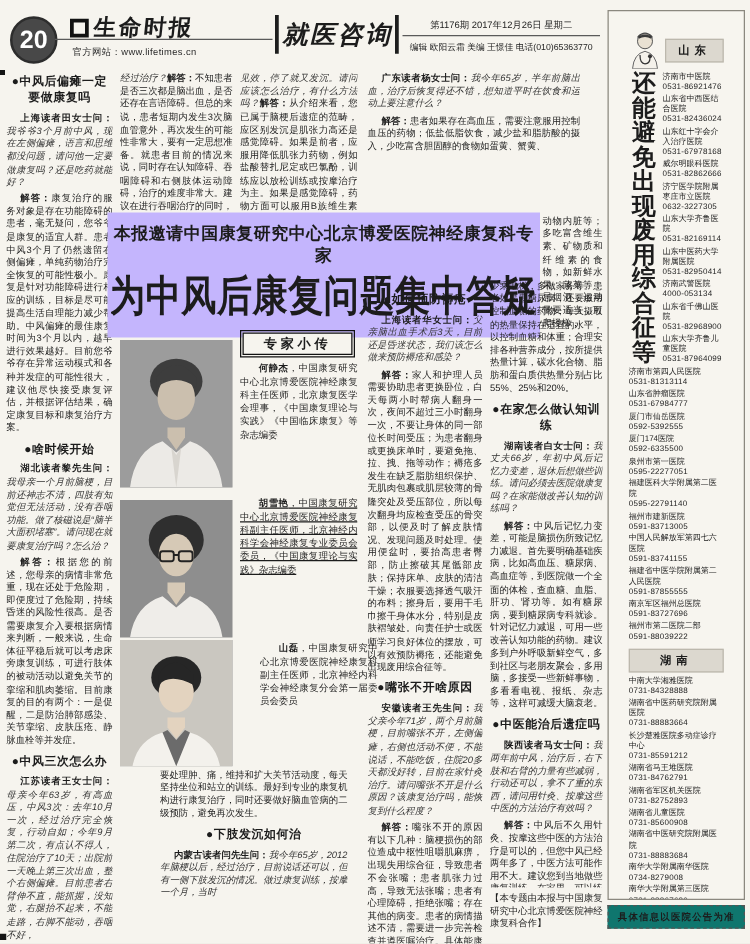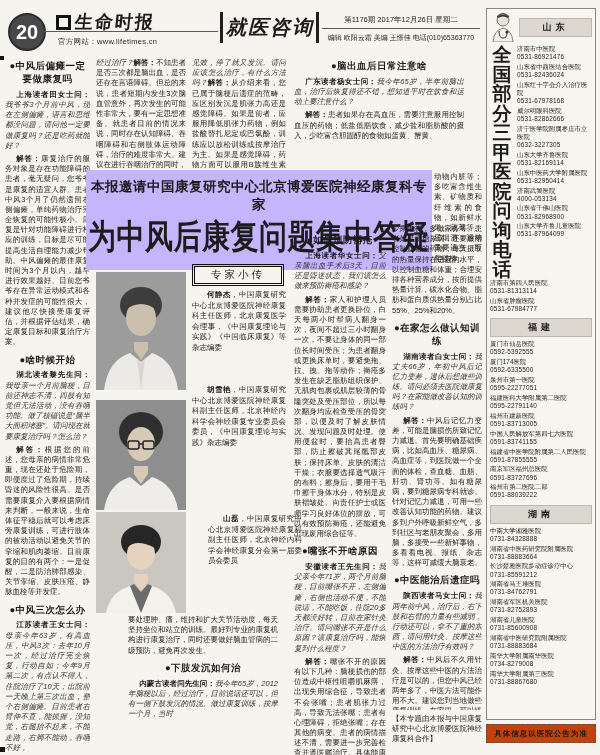--- a/index.html
+++ b/index.html
@@ -36,42 +36,42 @@
   
   #headline{left:86px;top:170px;width:346px;height:100px;background:#c4b5fd;text-align:center;}
   #kicker{font-size:13.5px;font-weight:bold;margin-top:8px;letter-spacing:.5px;}
   #main-title{font-size:28px;font-weight:900;margin-top:5px;line-height:1.05;
               transform:scaleY(1.2);transform-origin:top;letter-spacing:.5px;
               font-family:"Liberation Sans","DejaVu Sans",sans-serif;}
 
   
   #expert-label{left:194px;top:266px;width:88px;height:18px;border:1px solid #111;outline:1px solid #111;
                 outline-offset:1px;background:#f6f4ee;display:flex;align-items:center;justify-content:center;
-                font-size:10.5px;font-weight:normal;letter-spacing:3px;}
+                font-size:10.5px;font-weight:bold;letter-spacing:3px;}
   .photo{background:#9a9a9a;overflow:hidden;}
   .bio{font-size:7.5px;line-height:1.4;text-align:justify;overflow:hidden;}
   .bio p{margin:0;text-indent:2em;}
   .bio .name{font-weight:bold;}
 
   
   #sidebar{left:486px;top:8px;width:110px;height:712px;border:1px solid #8b887f;background:#f7f5ef;
-           padding:3px;overflow:hidden;}
+           padding:16px;overflow:hidden;}
   .sb-head{display:flex;align-items:center;gap:3px;margin-bottom:3px;}
   .sb-province{flex:1;background:#dcd8cf;border:1px solid #bcb8ad;text-align:center;font-size:9px;
                font-weight:bold;padding:2px 0;letter-spacing:4px;}
   .sb-bar{background:#dcd8cf;border:1px solid #bcb8ad;text-align:center;font-size:9px;font-weight:bold;
           padding:2px 0;letter-spacing:4px;margin:5px 0 3px;}
   .sb-row{display:flex;gap:3px;}
   .sb-vtitle{width:24px;font-size:19px;line-height:19.5px;font-weight:900;text-align:center;
              word-break:break-all;}
   .sb-list{flex:1;font-size:6.4px;line-height:1.28;}
   .sb-list.full{width:100%;}
   .sb-item{margin-bottom:1.5px;}
   .sb-item .ph{color:#222;letter-spacing:.2px;}
-  #sidebar-note{left:486px;top:724px;width:110px;height:19px;border:1px dashed #555;background:#c2410c;
+  #sidebar-note{left:486px;top:724px;width:110px;height:19px;border:1px dashed #555;background:#0f766e;
                 display:flex;align-items:center;justify-content:center;font-size:7.5px;font-weight:bold;
                 letter-spacing:1px;}
   #footer-note{left:392px;top:714px;width:90px;height:40px;font-size:7.5px;font-weight:normal;
                line-height:1.35;text-align:justify;overflow:hidden;}
 </style>
 </head>
 <body>
 
 <div class="page">
 
@@ -104,21 +104,20 @@
   </div>
 
   <div class="abs art" style="left:96px;top:58px;width:90px;height:114px;">
     <p class="cont"><span class="qtext">经过治疗？</span><span class="alabel">解答：</span><span>不知患者是否三次都是脑出血，是否还存在言语障碍。但总的来说，患者短期内发生3次脑血管意外，再次发生的可能性非常大，要有一定思想准备。就患者目前的情况来说，同时存在认知障碍、吞咽障碍和右侧肢体运动障碍，治疗的难度非常大。建议在进行吞咽治疗的同时，进行认知功能训练。运动功能方面首先</span></p>
   </div>
   <div class="abs art" style="left:192px;top:58px;width:94px;height:114px;">
     <p class="cont"><span class="qtext">见效，停了就又发沉。请问应该怎么治疗，有什么方法吗？</span><span class="alabel">解答：</span><span>从介绍来看，您已属于脑梗后遗症的范畴，应区别发沉是肌张力高还是感觉障碍。如果是前者，应服用降低肌张力药物，例如盐酸替扎尼定或巴氯酚，训练应以放松训练或按摩治疗为主。如果是感觉障碍，药物方面可以服用B族维生素（B1、B6），也可以尝试使用牛痘疫苗致炎兔皮提取物</span></p>
   </div>
 
   <div class="abs art" style="left:294px;top:58px;width:170px;height:112px;">
-    <div class="sec-title" style="margin-top:2px;">●脑出血后日常注意啥</div>
     <p><span class="qlabel">广东读者杨女士问：</span><span class="qtext">我今年65岁，半年前脑出血，治疗后恢复得还不错，想知道平时在饮食和运动上要注意什么？</span></p>
     <p><span class="alabel">解答：</span><span>患者如果存在高血压，需要注意服用控制血压的药物；低盐低脂饮食，减少盐和脂肪酸的摄入，少吃富含胆固醇的食物如蛋黄、蟹黄、</span></p>
   </div>
   <div class="abs art" style="left:434px;top:172px;width:48px;height:96px;">
     <p class="cont">动物内脏等；多吃富含维生素、矿物质和纤维素的食物，如新鲜水果、蔬菜等；忌烟酒；运动量要适当，可爬楼梯，</p>
   </div>
 
   <div class="abs" id="headline">
     <div id="kicker">本报邀请中国康复研究中心北京博爱医院神经康复科专家</div>
     <div id="main-title">为中风后康复问题集中答疑</div>
@@ -157,21 +156,21 @@
       <path d="M31 36 Q40 26 59 36 L59 28 Q50 18 45 18 Q36 18 31 28 Z" fill="#262626"></path>
       <path d="M38 62 L38 70 L45 79 L52 70 L52 62 Z" fill="#e3d3bf"></path>
       <path d="M10 101 Q14 80 34 74 L45 82 L56 74 Q76 80 80 101 Z" fill="#f3f1ec"></path>
       <path d="M34 74 L45 101 L56 74 L52 72 L45 80 L38 72 Z" fill="#6b6b6b"></path>
     </svg>
   </div>
 
   <div class="abs bio" style="left:192px;top:290px;width:94px;height:104px;">
     <p><span class="name">何静杰</span><span>，中国康复研究中心北京博爱医院神经康复科主任医师，北京康复医学会理事，《中国康复理论与实践》《中国临床康复》等杂志编委</span></p>
   </div>
-  <div class="abs bio" style="left:192px;top:385px;width:94px;height:112px;">
+  <div class="abs bio" style="left:192px;top:398px;width:94px;height:112px;text-decoration:underline;">
     <p><span class="name">胡雪艳</span><span>，中国康复研究中心北京博爱医院神经康复科副主任医师，北京神经内科学会神经康复专业委员会委员，《中国康复理论与实践》杂志编委</span></p>
   </div>
   <div class="abs bio" style="left:192px;top:514px;width:94px;height:100px;margin-left:16px;">
     <p><span class="name">山磊</span><span>，中国康复研究中心北京博爱医院神经康复科副主任医师，北京神经内科学会神经康复分会第一届委员会委员</span></p>
   </div>
 
   <div class="abs art" style="left:128px;top:615px;width:150px;height:140px;">
     <p class="cont">要处理肿、痛，维持和扩大关节活动度，每天坚持坐位和站立的训练。最好到专业的康复机构进行康复治疗，同时还要做好脑血管病的二级预防，避免再次发生。</p>
     <div class="sec-title">●下肢发沉如何治</div>
     <p><span class="qlabel">内蒙古读者闫先生问：</span><span class="qtext">我今年65岁，2012年脑梗以后，经过治疗，目前说话还可以，但有一侧下肢发沉的情况。做过康复训练，按摩一个月，当时</span></p>
@@ -203,21 +202,21 @@
         <path d="M7 6 Q13 -1 19 6 L19 4 Q13 -2 7 4 Z" fill="#444"></path>
         <circle cx="13" cy="8" r="6" fill="#e9e1d2" stroke="#555" stroke-width="0.8"></circle>
         <path d="M8 4 Q13 1 18 4 L18 6 Q13 3 8 6 Z" fill="#3a3a3a"></path>
         <path d="M3 30 Q4 18 13 16 Q22 18 23 30 Z" fill="#f4f1ea" stroke="#666" stroke-width="0.8"></path>
         <path d="M9 19 Q9 26 13 26 Q17 26 17 21" stroke="#333" stroke-width="1" fill="none"></path>
         <circle cx="17" cy="20" r="1.6" fill="#333"></circle>
       </svg>
       <div class="sb-province">山东</div>
     </div>
     <div class="sb-row">
-      <div class="sb-vtitle">全国部分三甲医院问询电话</div>
+      <div class="sb-vtitle">还能避免出现废用综合征等</div>
       <div class="sb-list">
           <div class="sb-item">
           <div>济南市中医院</div>
           <div class="ph">0531-86921476</div>
         </div>
           <div class="sb-item">
           <div>山东省中西医结合医院</div>
           <div class="ph">0531-82436024</div>
         </div>
           <div class="sb-item">
@@ -257,21 +256,20 @@
     <div class="sb-list full">
         <div class="sb-item">
         <div>济南市第四人民医院</div>
         <div class="ph">0531-81313114</div>
       </div>
         <div class="sb-item">
         <div>山东省肿瘤医院</div>
         <div class="ph">0531-67984777</div>
       </div>
       </div>
-    <div class="sb-bar">福建</div>
     <div class="sb-list full">
         <div class="sb-item">
         <div>厦门市仙岳医院</div>
         <div class="ph">0592-5392555</div>
       </div>
         <div class="sb-item">
         <div>厦门174医院</div>
         <div class="ph">0592-6335500</div>
       </div>
         <div class="sb-item">

